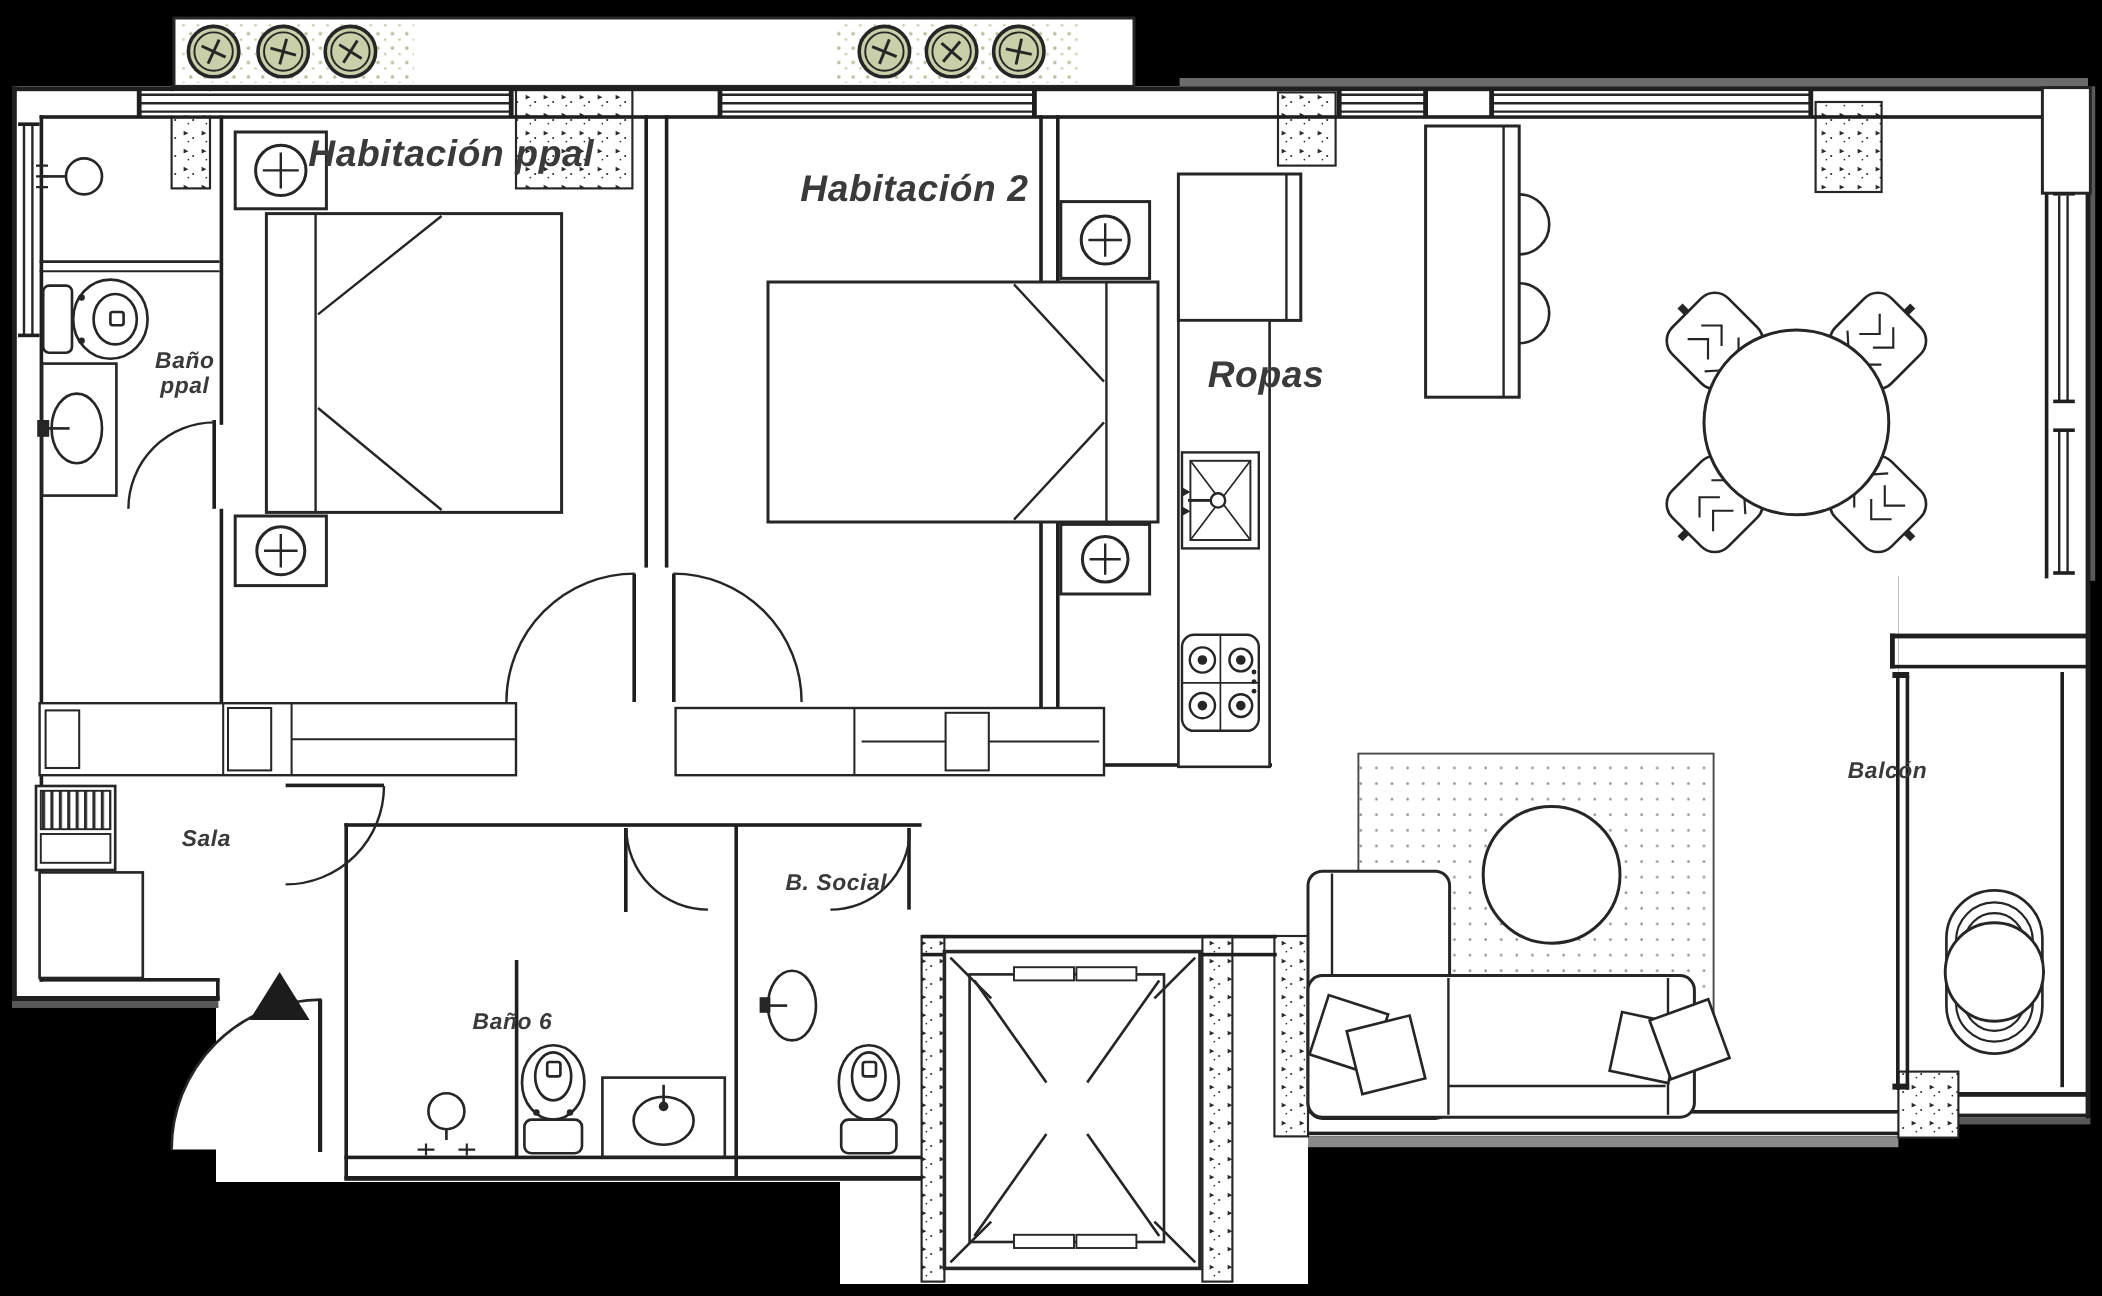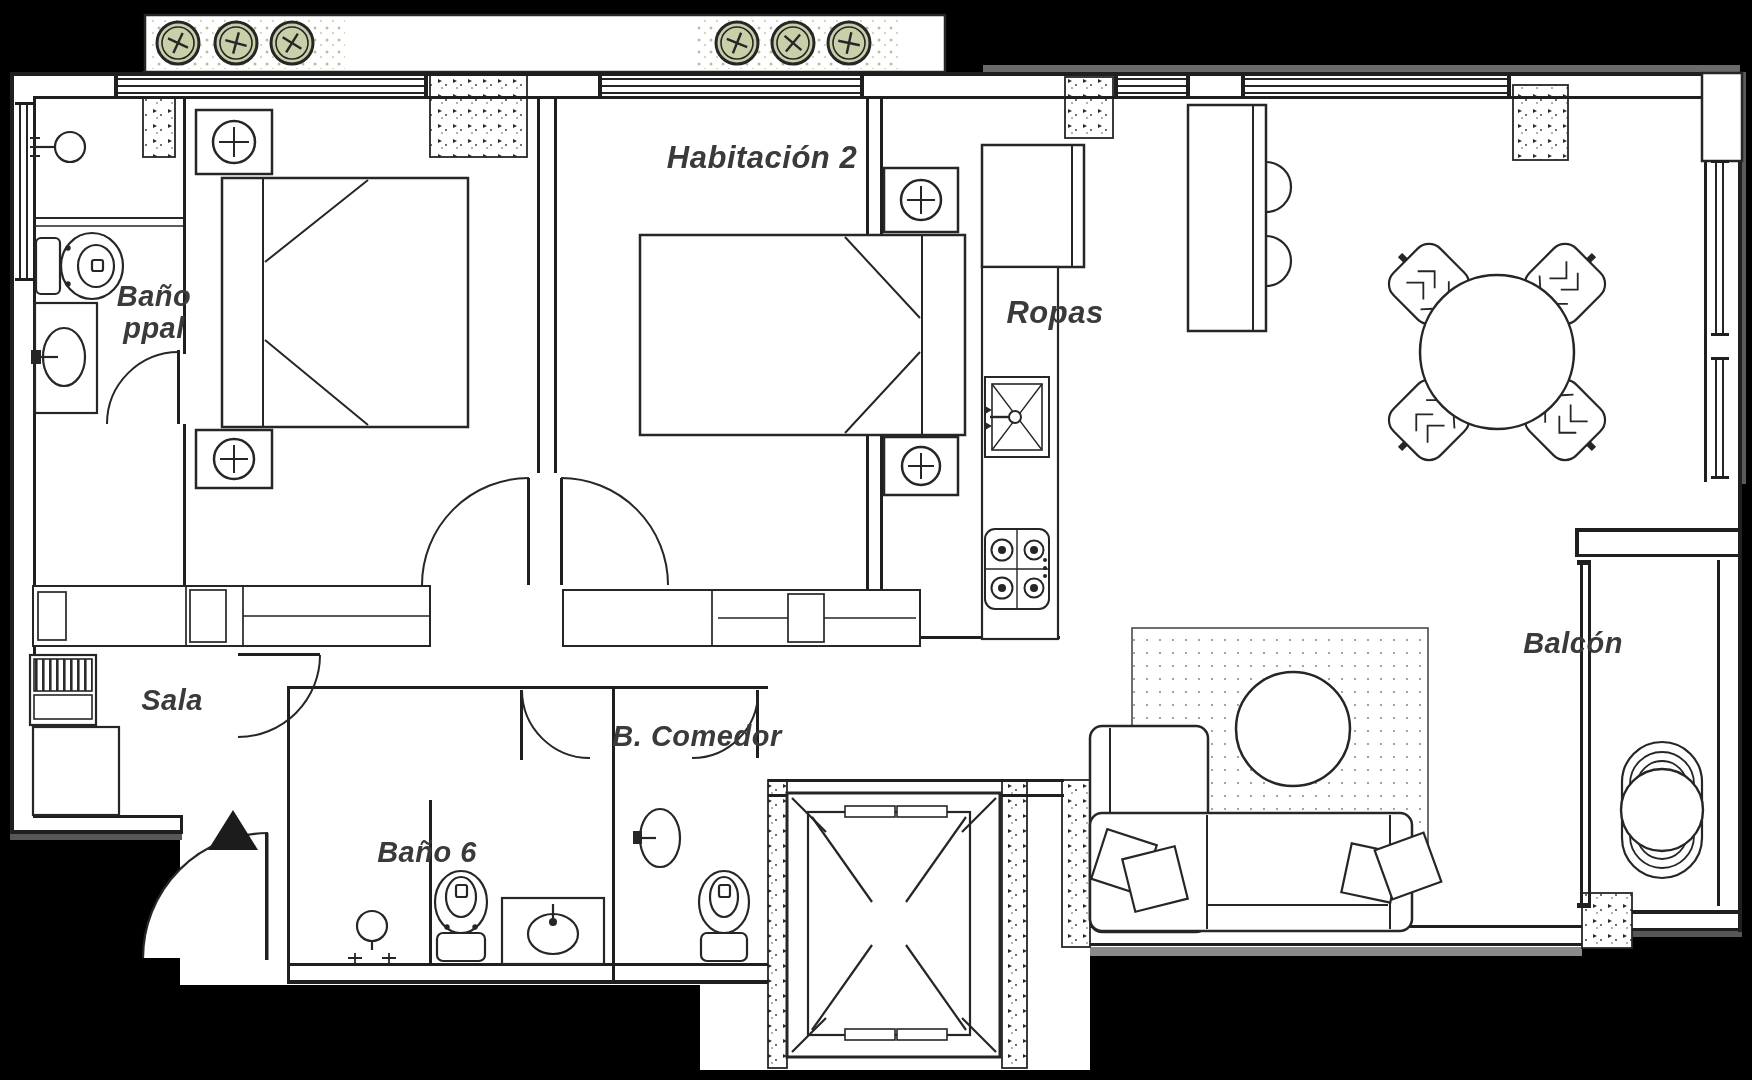--- a/index.html
+++ b/index.html
@@ -2,21 +2,21 @@
 <html><head>
 <meta charset="utf-8">
 <style>
   html,body{margin:0;padding:0;background:#000;}
   .canvas{position:relative;width:1752px;height:1080px;background:#000;overflow:hidden;
           font-family:"Liberation Sans",sans-serif;}
   .plan-svg{position:absolute;left:0;top:0;width:1752px;height:1080px;}
   .lbl{position:absolute;transform:translate(-50%,-50%);
        font:italic 600 31px/1.12 "Liberation Sans",sans-serif;
        color:#3a3a3a;white-space:nowrap;letter-spacing:.5px;text-align:center;}
-  .lbl.small{font-size:29px;text-align:center;}
+  .lbl.small{font-size:19px;text-align:center;}
 </style>
 </head>
 <body>
 
 <div class="canvas">
 
 <svg class="plan-svg" viewBox="0 0 1752 1080">
   <defs>
     <pattern id="stip" width="15" height="15" patternUnits="userSpaceOnUse">
       <rect width="15" height="15" fill="#ffffff"></rect>
@@ -430,23 +430,24 @@
   </g>
 
   <g fill="#fff" stroke="#262626" stroke-width="2.2">
     <rect x="1622" y="742" width="80" height="136" rx="40"></rect>
     <rect x="1630" y="752" width="64" height="116" rx="32" stroke-width="1.8"></rect>
     <rect x="1637" y="761" width="50" height="98" rx="25" stroke-width="1.8"></rect>
     <circle cx="1662" cy="810" r="41" stroke-width="2.4"></circle>
   </g>
 </svg>
 
+  <div class="lbl" style="left:376px;top:129px">Habitación ppal</div>
   <div class="lbl" style="left:762px;top:158px">Habitación 2</div>
   <div class="lbl small" style="left:154px;top:312px">
     <span>Baño</span><br>
     <span>ppal</span>
   </div>
   <div class="lbl" style="left:1055px;top:313px">Ropas</div>
   <div class="lbl small" style="left:172px;top:700px">Sala</div>
-  <div class="lbl small" style="left:697px;top:736px">B. Comedor</div>
+  <div class="lbl small" style="left:697px;top:736px">B. Social</div>
   <div class="lbl small" style="left:427px;top:852px">Baño 6</div>
   <div class="lbl small" style="left:1573px;top:643px">Balcón</div>
 </div>
 
 </body></html>

